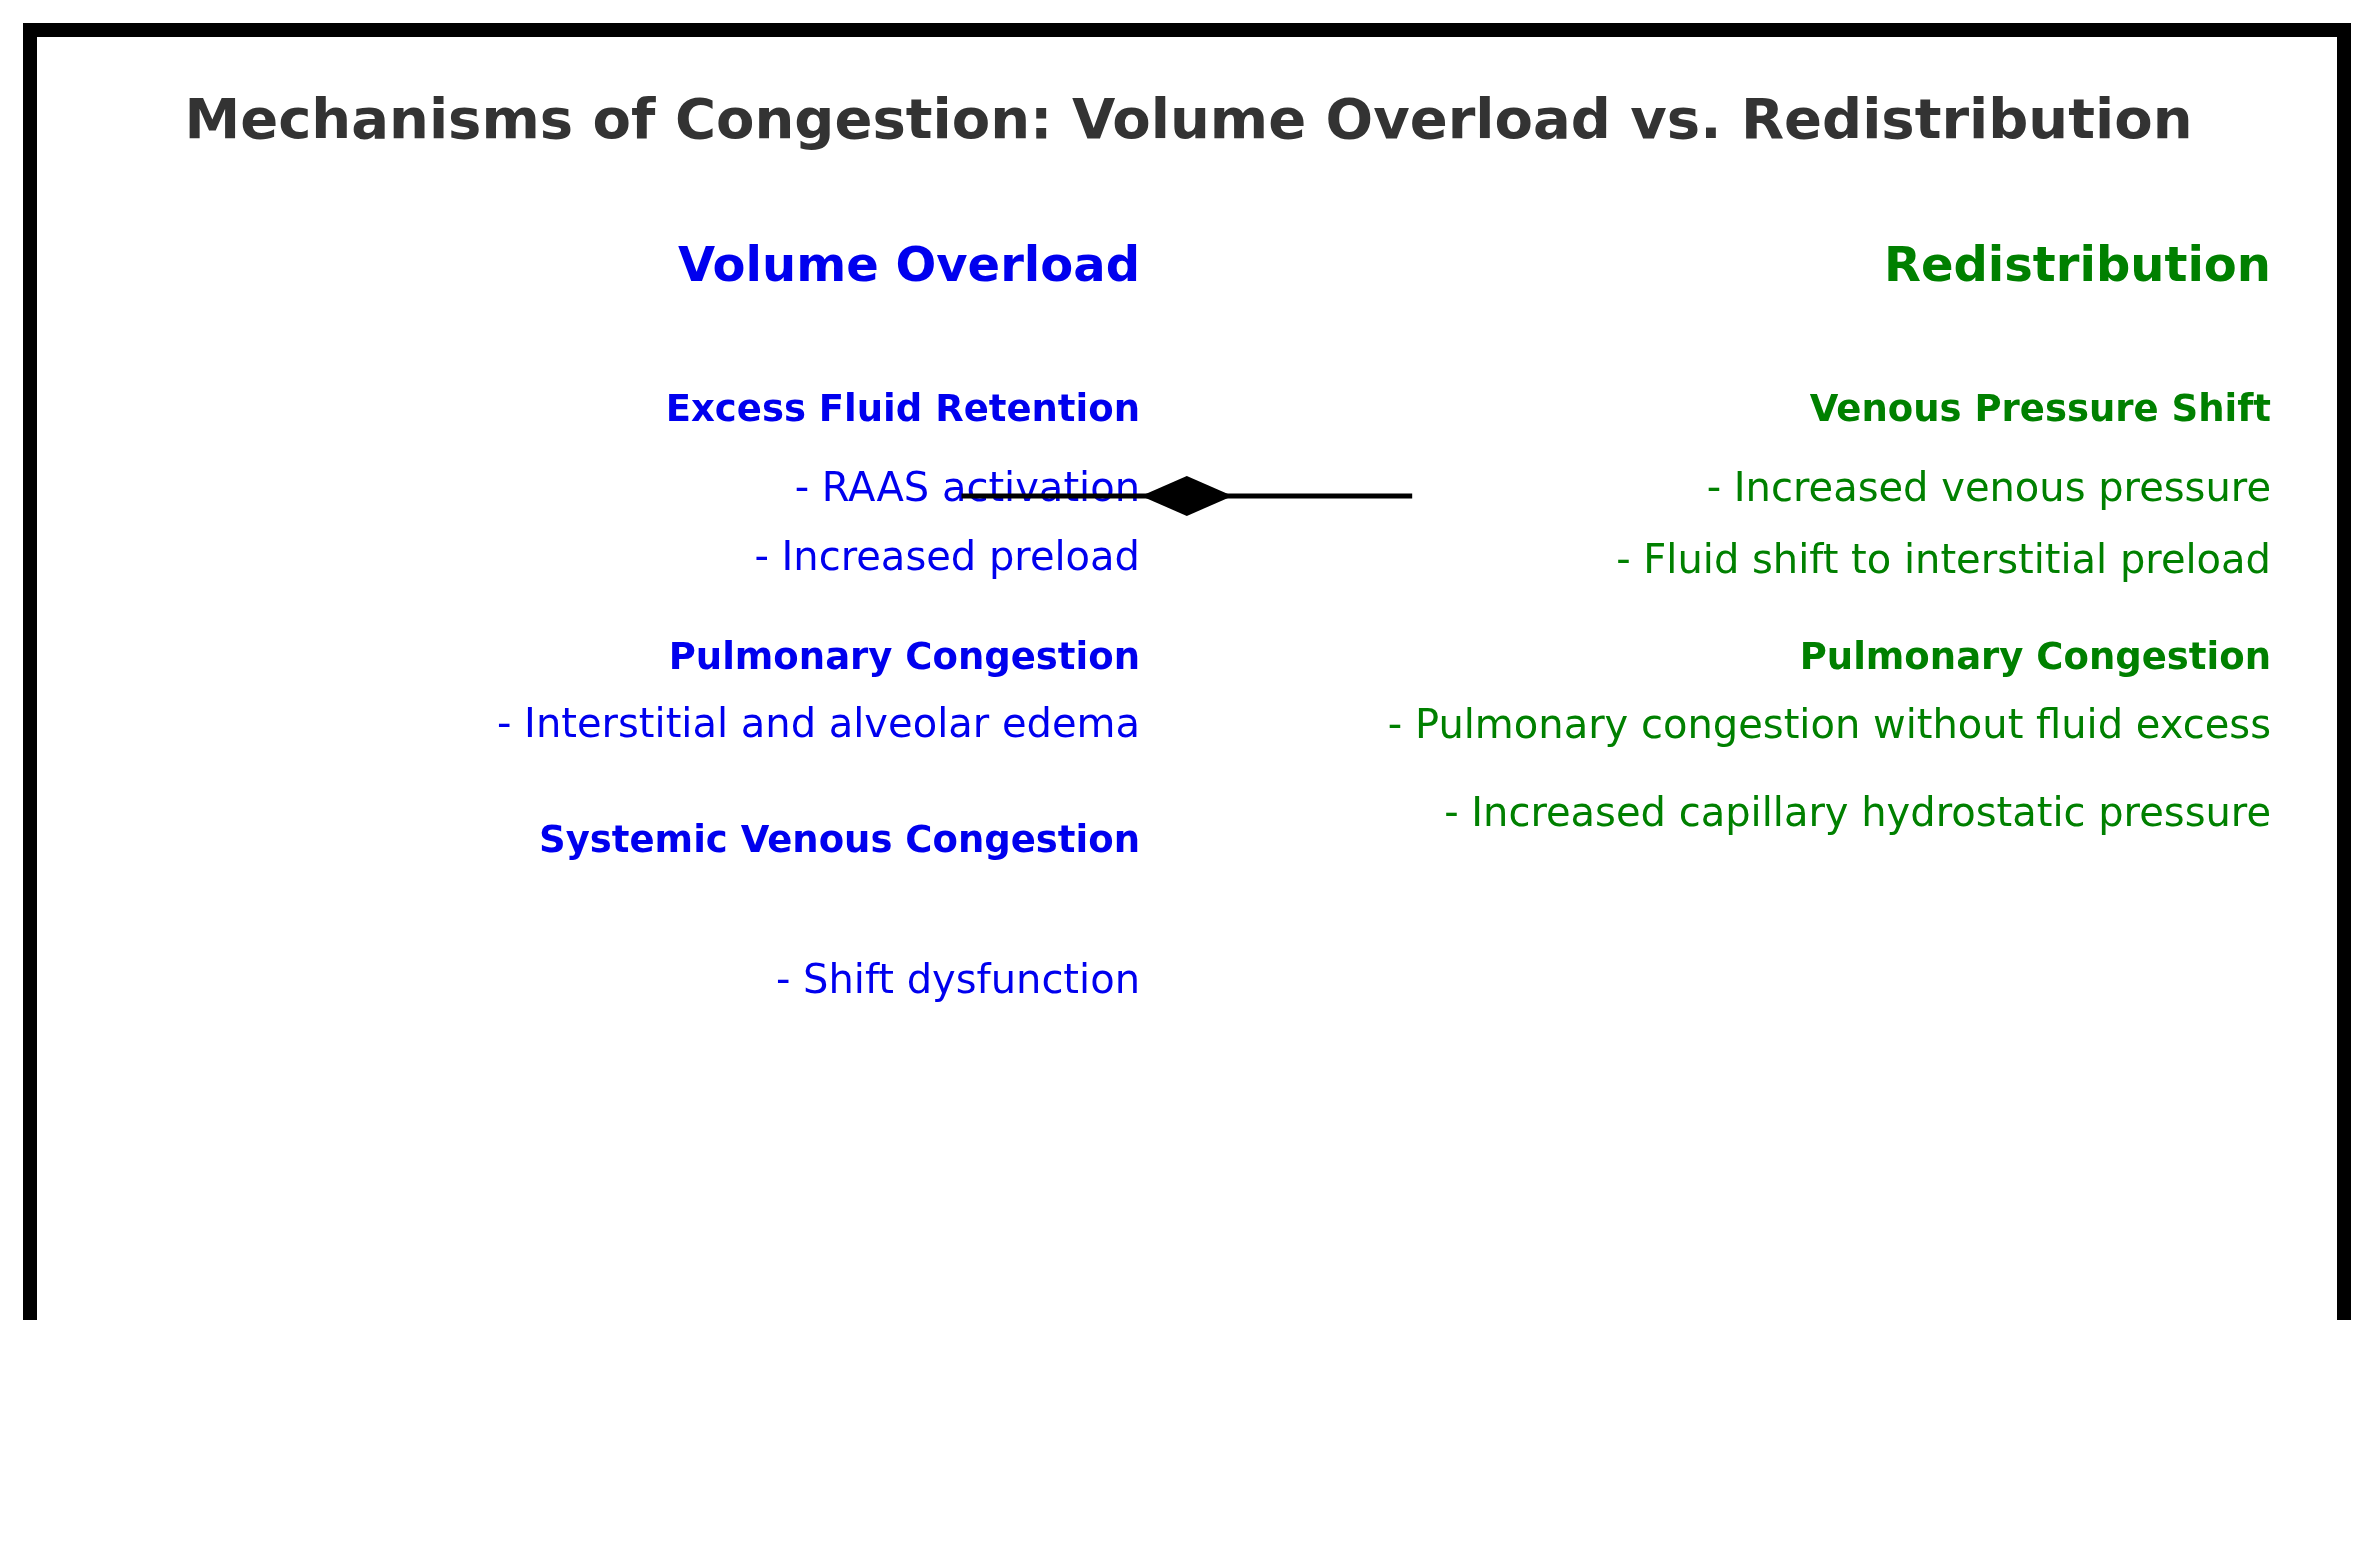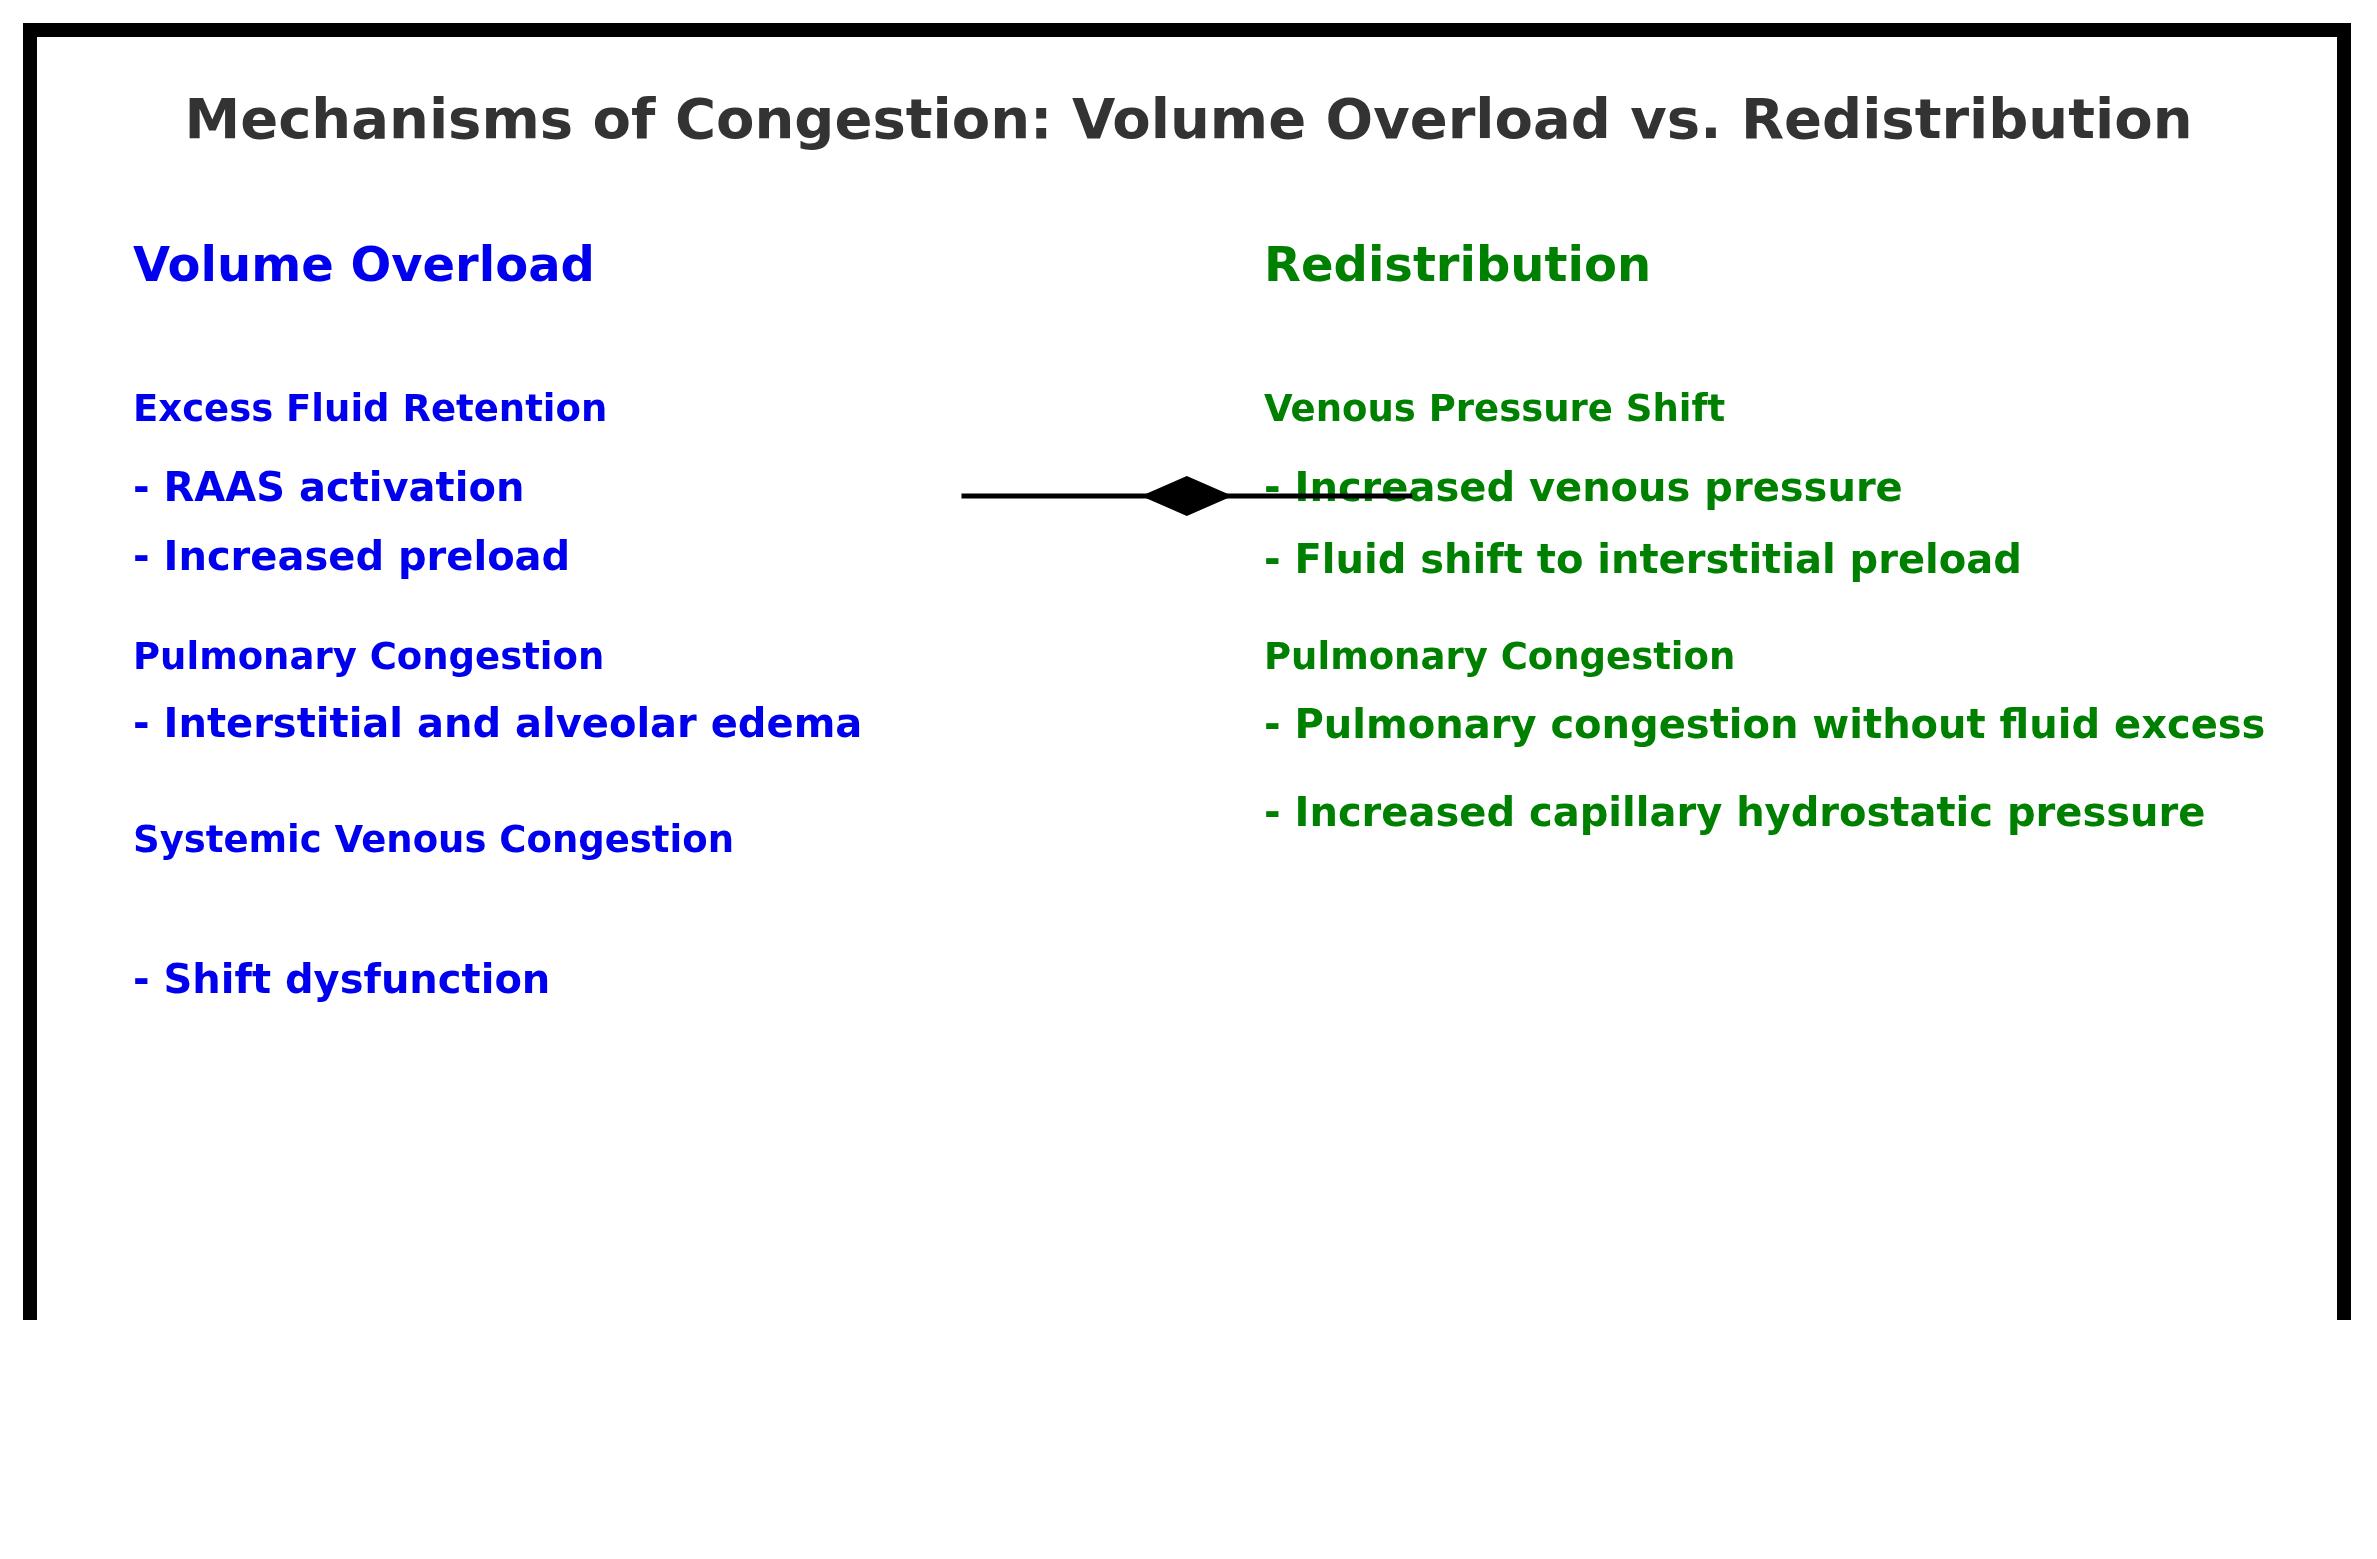--- a/index.html
+++ b/index.html
@@ -34,29 +34,29 @@
     text-align: center;
     font-size: 56px;
     font-weight: bold;
     color: var(--title-color, #333333);
     white-space: nowrap;
     line-height: 1;
   }
   .row {
     position: absolute;
     transform: translateY(-50%);
-    text-align: left;
+    text-align: right;
     line-height: 1.05;
     white-space: nowrap;
   }
   .col-l { left: 133px;  width: 1007px; }
   .col-r { left: 1264px; width: 1007px; }
   .col-header { font-size: 48px; font-weight: bold; }
   .sec-h      { font-size: 37px; font-weight: bold; }
-  .item       { font-size: 40px; font-weight: bold; }
+  .item       { font-size: 40px; font-weight: normal; }
   .left-text  { color: var(--left-color, #0000ee); }
   .right-text { color: var(--right-color, #008000); }
   .connector {
     position: absolute;
     left: 949px;
     top: 466px;
   }
 </style>
 </head>
 <body>

